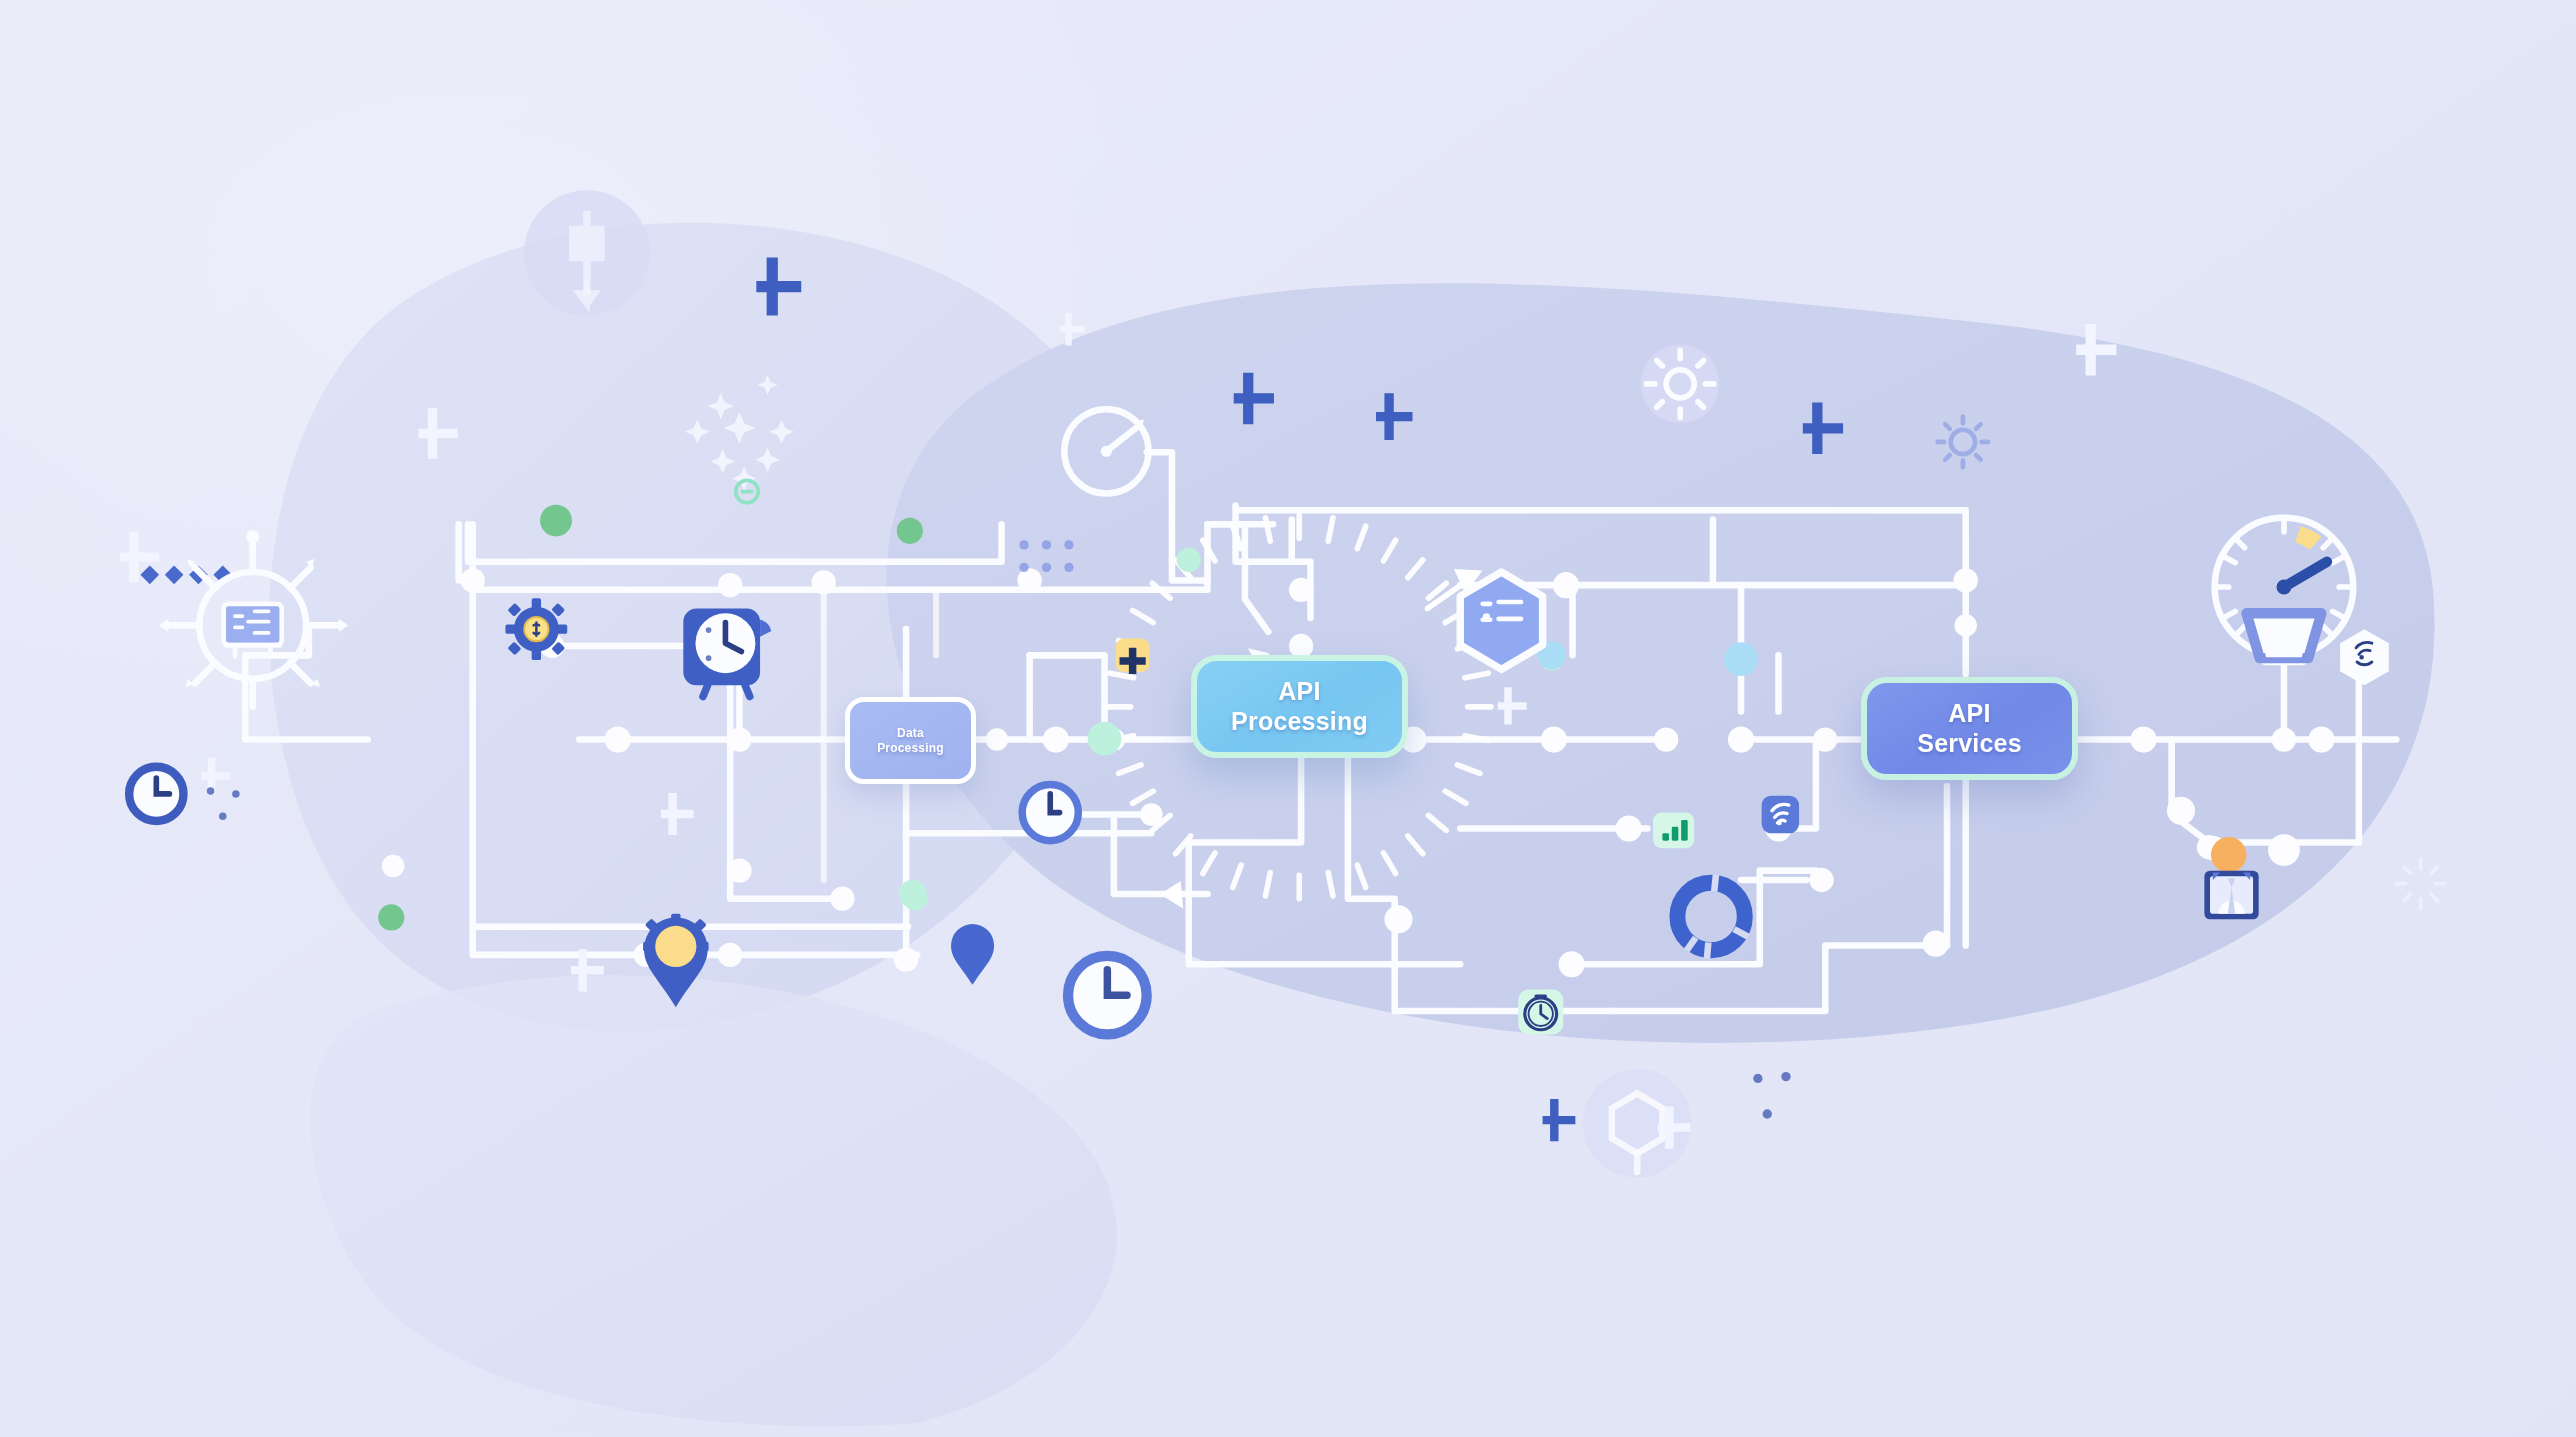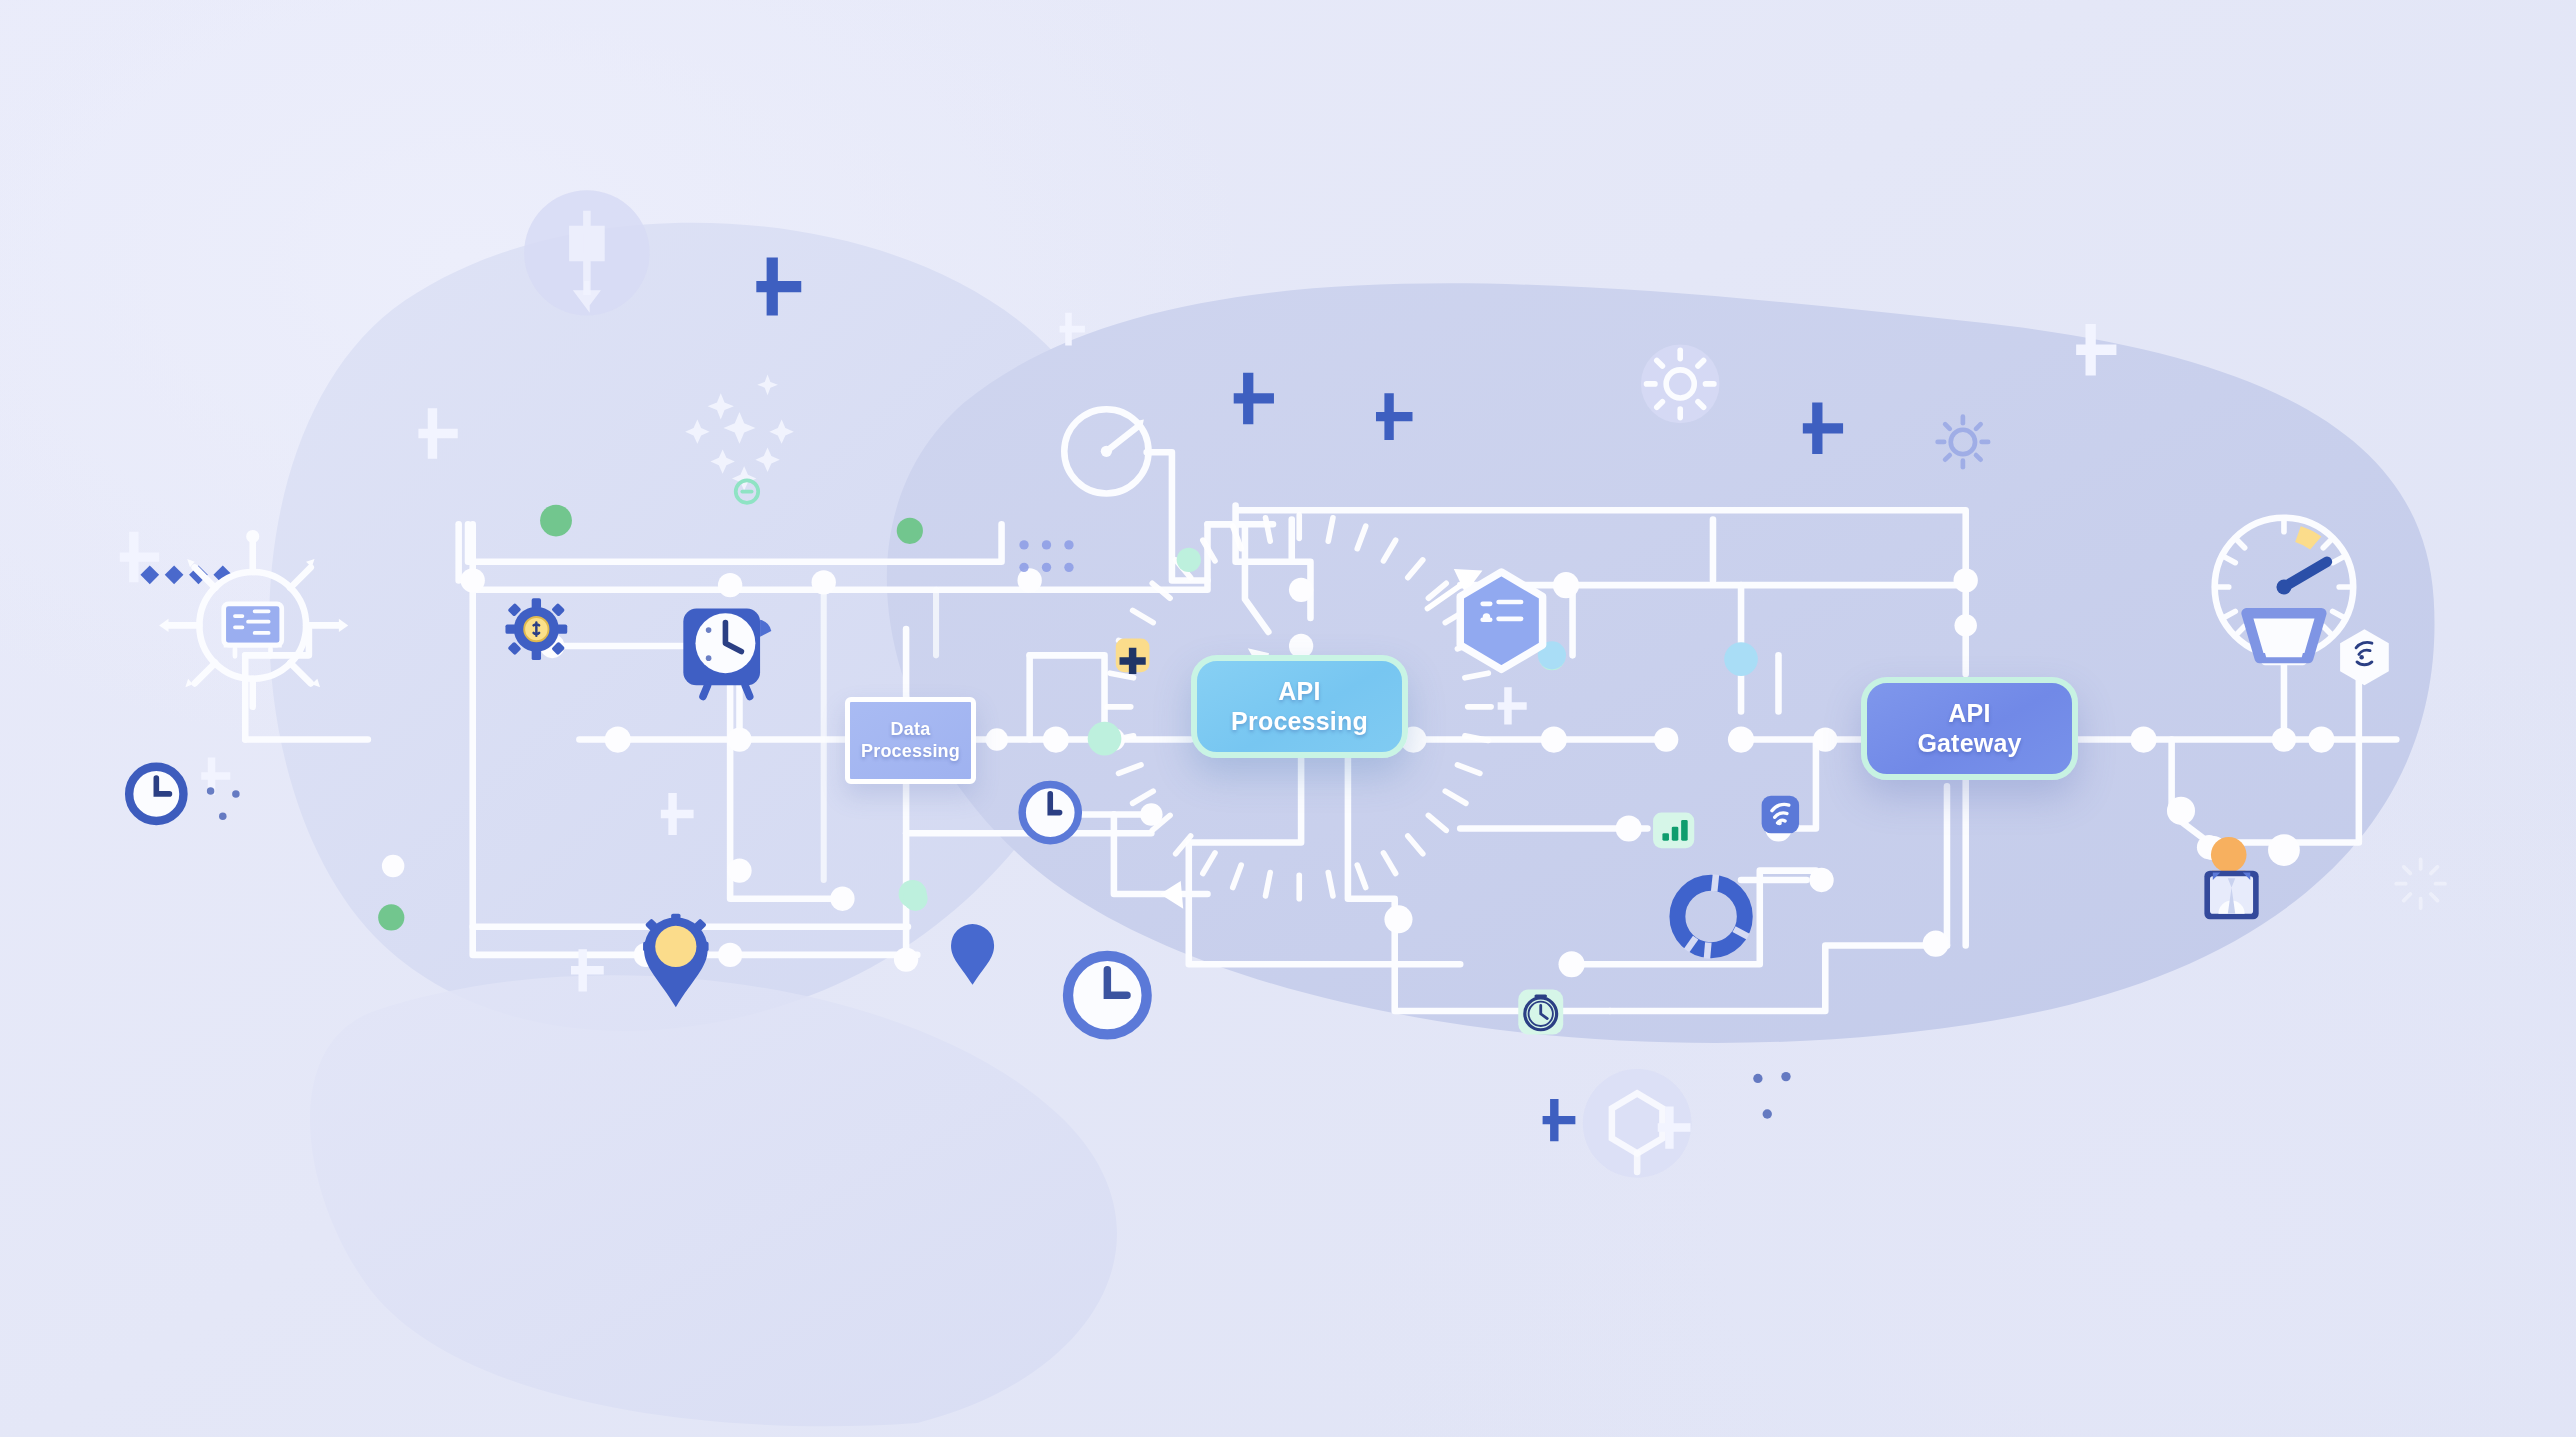--- a/index.html
+++ b/index.html
@@ -37,22 +37,22 @@
     background: linear-gradient(150deg, #7b93ea 0%, #6f88e6 55%, #758fe8 100%);
     border: 5.6px solid #c7f2e2;
     border-radius: 24px;
     font-size: 23.4px;
     box-shadow: 0 15px 32px rgba(84,104,180,.25);
   }
   .node-data {
     left: 845px; top: 697px; width: 131px; height: 87px;
     background: linear-gradient(150deg, #a9bbf3 0%, #9fb2f0 100%);
     border: 5.6px solid #ffffff;
-    border-radius: 6px;
-    font-size: 18px;
+    border-radius: 19px;
+    font-size: 12px;
     box-shadow: 0 11.2px 24px rgba(84,104,180,.18);
   }
   .node-apiproc {
     left: 1191px; top: 655px; width: 217px; height: 103px;
     background: linear-gradient(150deg, #87d0f4 0%, #77c6f1 55%, #80cbf2 100%);
     border: 6.6px solid #c9f4e4;
     border-radius: 26px;
     font-size: 25px;
     box-shadow: 0 17px 36px rgba(70,120,180,.26);
   }
@@ -587,18 +587,18 @@
   <div class="node node-apiproc">
     <div>
       <div>API</div>
       <div>Processing</div>
     </div>
   </div>
 
   <div class="node node-gw">
     <div>
       <div>API</div>
-      <div>Gateway</div>
+      <div>Services</div>
     </div>
   </div>
 
 </div>
 
 
 </body></html>

